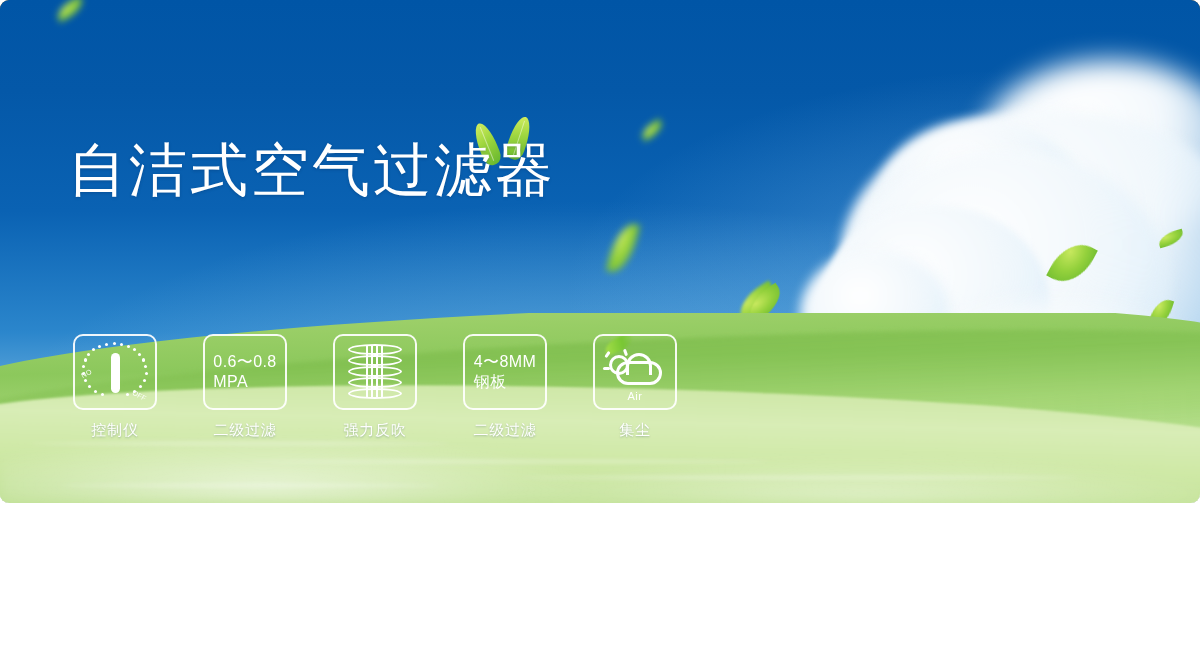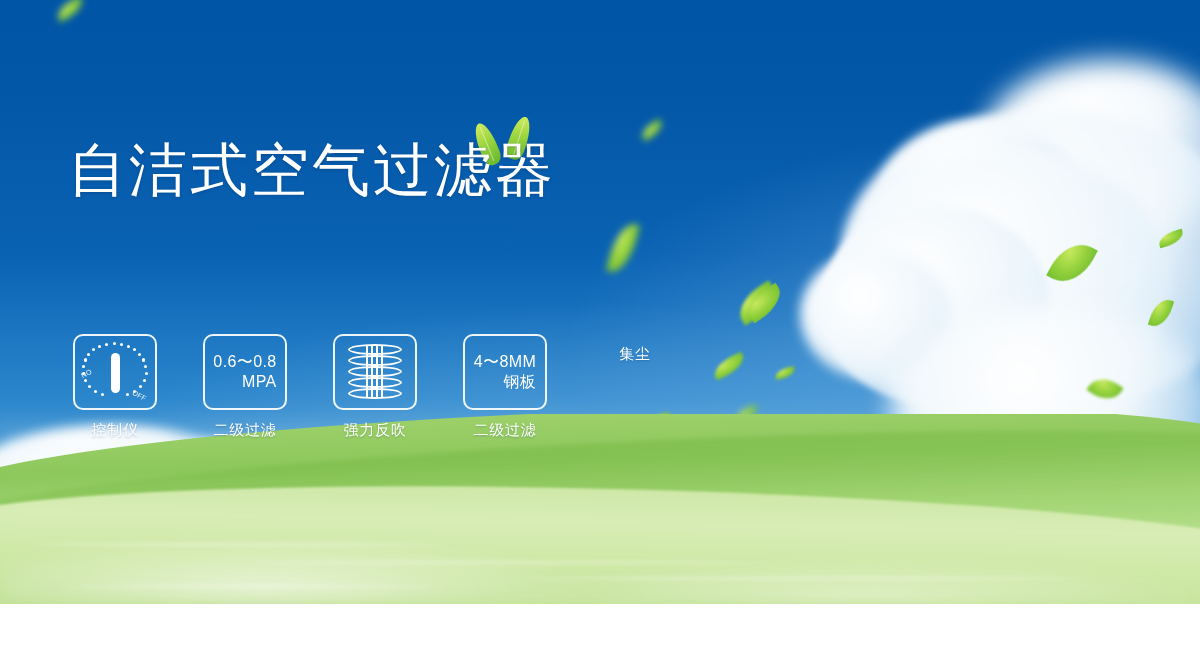--- a/index.html
+++ b/index.html
@@ -7,23 +7,24 @@
     padding: 0;
     background: #ffffff;
   }
   body {
     font-family: "Liberation Sans", "DejaVu Sans", sans-serif;
   }
 
   .banner {
     position: relative;
     width: 1200px;
-    height: 604px;
+    height: 503px;
     overflow: hidden;
     background: #a16207;
+    border-radius: 9px;
   }
 
   
   .sky {
     position: absolute;
     inset: 0;
     background:
       radial-gradient(ellipse 700px 320px at 88% 58%, rgba(120,180,230,0.55) 0%, rgba(120,180,230,0) 70%),
       radial-gradient(ellipse 900px 420px at 50% 100%, rgba(150,200,235,0.65) 0%, rgba(150,200,235,0) 72%),
       linear-gradient(to bottom, #0055a6 0%, #0458a8 18%, #0a62b3 42%, #2b86cc 66%, #79b9e2 84%, #bcdcef 95%);
@@ -246,21 +247,21 @@
     align-items: center;
     justify-content: center;
     box-sizing: border-box;
     position: relative;
     overflow: hidden;
   }
   .feature-text {
     color: #ffffff;
     font-size: 16px;
     line-height: 1.24;
-    text-align: right;
+    text-align: left;
     letter-spacing: 0.4px;
     font-weight: 400;
   }
   .feature-caption {
     margin-top: 11px;
     color: #ffffff;
     font-size: 15px;
     letter-spacing: 0.8px;
     white-space: nowrap;
     text-shadow: 0 1px 2px rgba(0,40,90,0.25);
@@ -504,17 +505,29 @@
       <div class="feature-box">
         <div class="feature-text">
           <div>4〜8MM</div>
           <div>钢板</div>
         </div>
       </div>
       <div class="feature-caption">二级过滤</div>
     </div>
 
     <div class="feature">
+      <div class="feature-box">
+        <div class="airicon">
+          <div class="leafstreak"></div>
+          <div class="sun"></div>
+          <div class="ray" style="left:4px;  top:10px; width:3px; height:7px; transform:rotate(35deg);"></div>
+          <div class="ray" style="left:22px; top:8px;  width:3px; height:7px; transform:rotate(-20deg);"></div>
+          <div class="ray" style="left:1px;  top:26px; width:7px; height:3px;"></div>
+          <div class="cl1"></div>
+          <div class="cl2"></div>
+          <div class="airtxt">Air</div>
+        </div>
+      </div>
       <div class="feature-caption">集尘</div>
     </div>
 
   </div>
 </div>
 
 </body></html>

